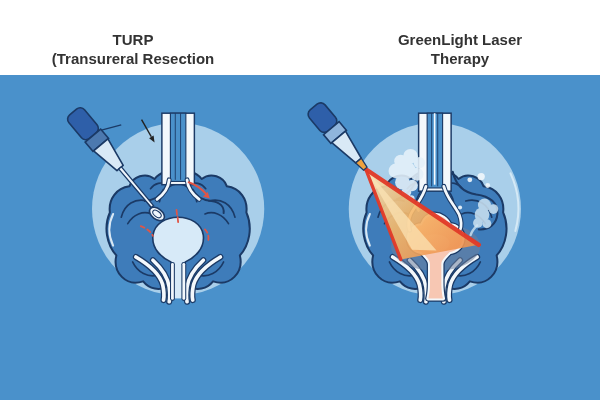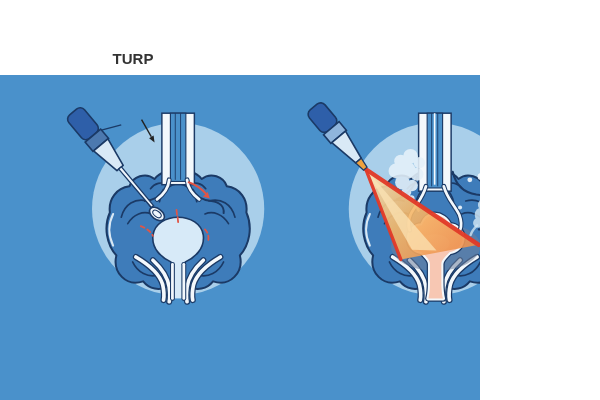--- a/index.html
+++ b/index.html
@@ -1,17 +1,17 @@
 <!DOCTYPE html>
 <html style="--header-bg: #ffffff; --title-text: #333333; --scene-bg: #4a91cb; --halo: #a9cfea; --tissue: #3e7cba; --tissue-line: #1b3a66; --wall-white: #f3f8fc; --cavity: #d7eaf8; --marker-red: #e05546; --laser-red: #e23a28; --beam-light: #fbe3b4; --beam-mid: #f6b869; --beam-deep: #ee9350; --glow-pink: #f7c7b3; --glow-pink-light: #fbdfd0; --glow-shadow: #6d7f9d; --steam: #e6f2fa; --steam-soft: #cde3f2; --device-cap: #2e5fa9; --device-band: #4c79af; --device-band-right: #8fb5dc; --device-barrel: #d9e9f6; --laser-tip: #efa13d; --arrow-black: #222222;"><head>
 <meta charset="utf-8">
 <style>
   html,body{margin:0;padding:0;background:#fff;}
   #stage{
-    position:relative;width:480px;height:400px;overflow:hidden;
+    position:relative;width:600px;height:400px;overflow:hidden;
     font-family:"Liberation Sans", sans-serif;background:var(--scene-bg,#4a91cb);
   }
   #header{
     position:absolute;top:0;left:0;width:600px;height:75px;
     background:var(--header-bg,#ffffff);
   }
   .title{
     position:absolute;bottom:7px;text-align:center;
     color:var(--title-text,#333);font-size:15px;font-weight:bold;line-height:1.22;
   }
@@ -21,20 +21,25 @@
   #scene{position:absolute;top:75px;left:0;}
 </style>
 </head>
 <body>
 
 <div id="stage">
 
   <div id="header">
     <div class="title" id="title-left">
       <span>TURP</span>
+      <span>(Transureral Resection</span>
+    </div>
+    <div class="title" id="title-right">
+      <span>GreenLight Laser</span>
+      <span>Therapy</span>
     </div>
   </div>
 
   <svg id="scene" width="600" height="325" viewBox="0 75 600 400">
     <defs>
       <linearGradient id="beamGrad" gradientUnits="userSpaceOnUse" x1="381" y1="200" x2="480" y2="300">
         <stop offset="0" stop-color="var(--beam-light)"></stop>
         <stop offset="0.5" stop-color="var(--beam-mid)"></stop>
         <stop offset="1" stop-color="var(--beam-deep)"></stop>
       </linearGradient>

